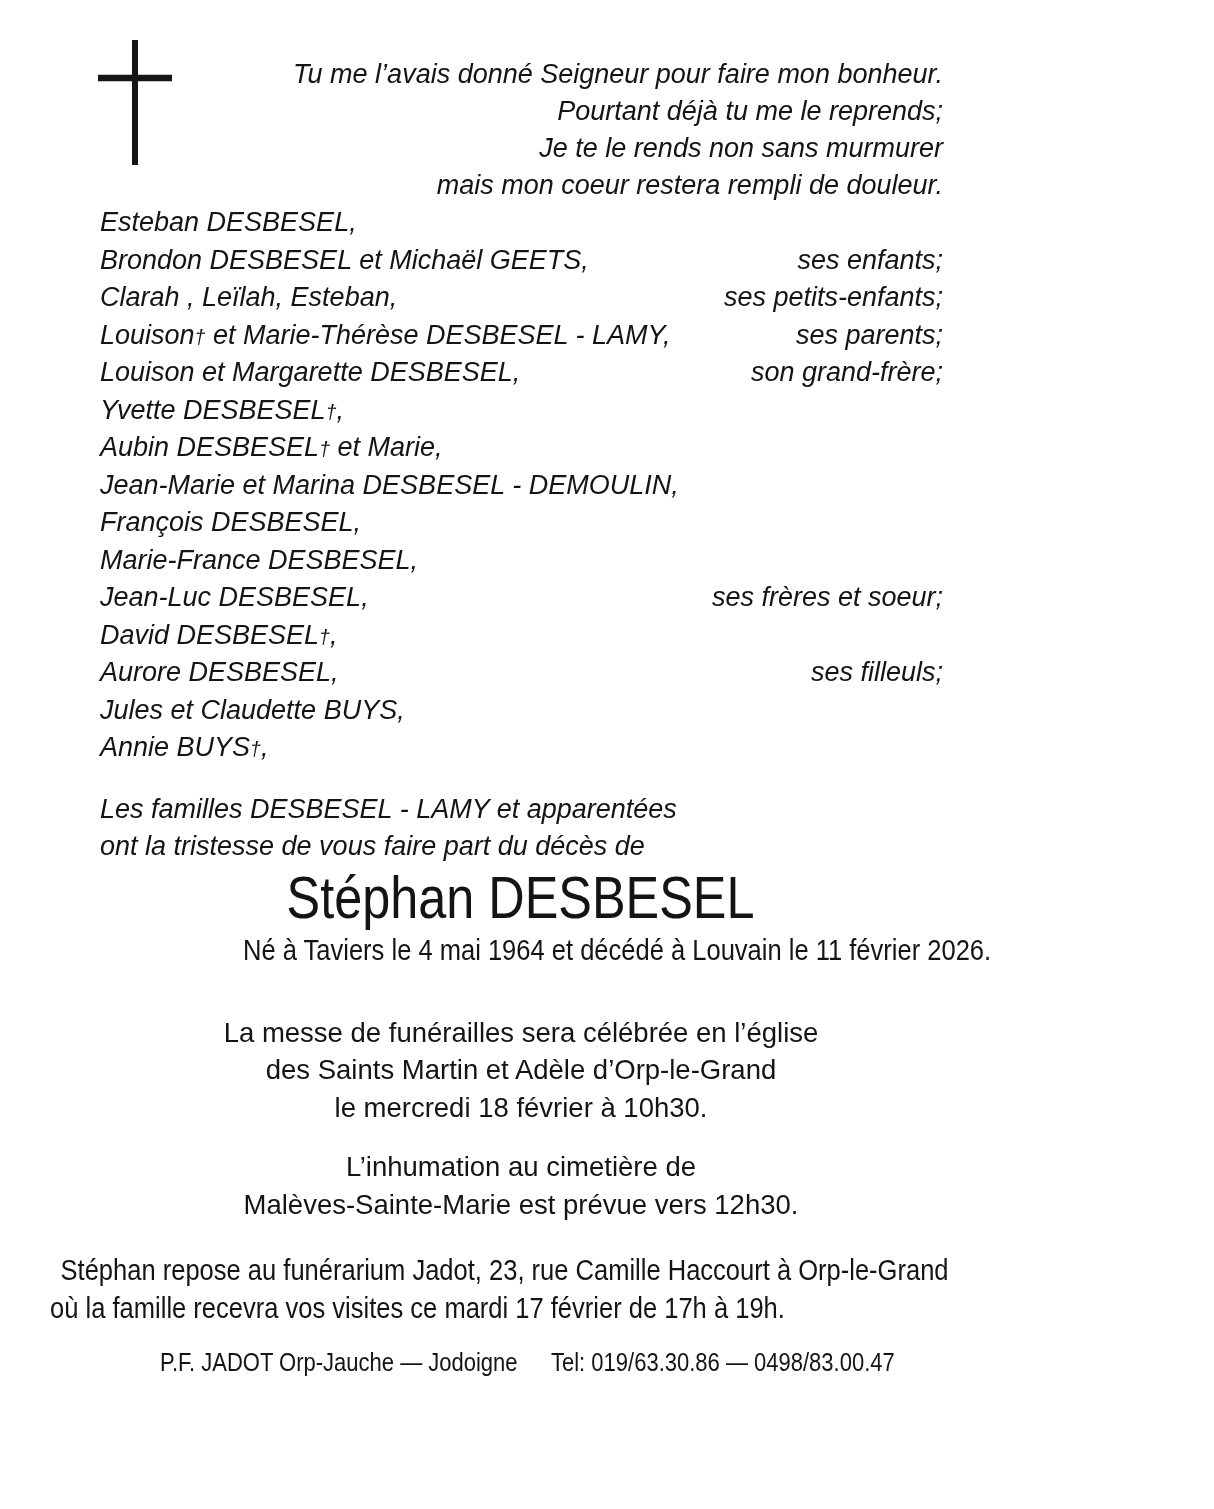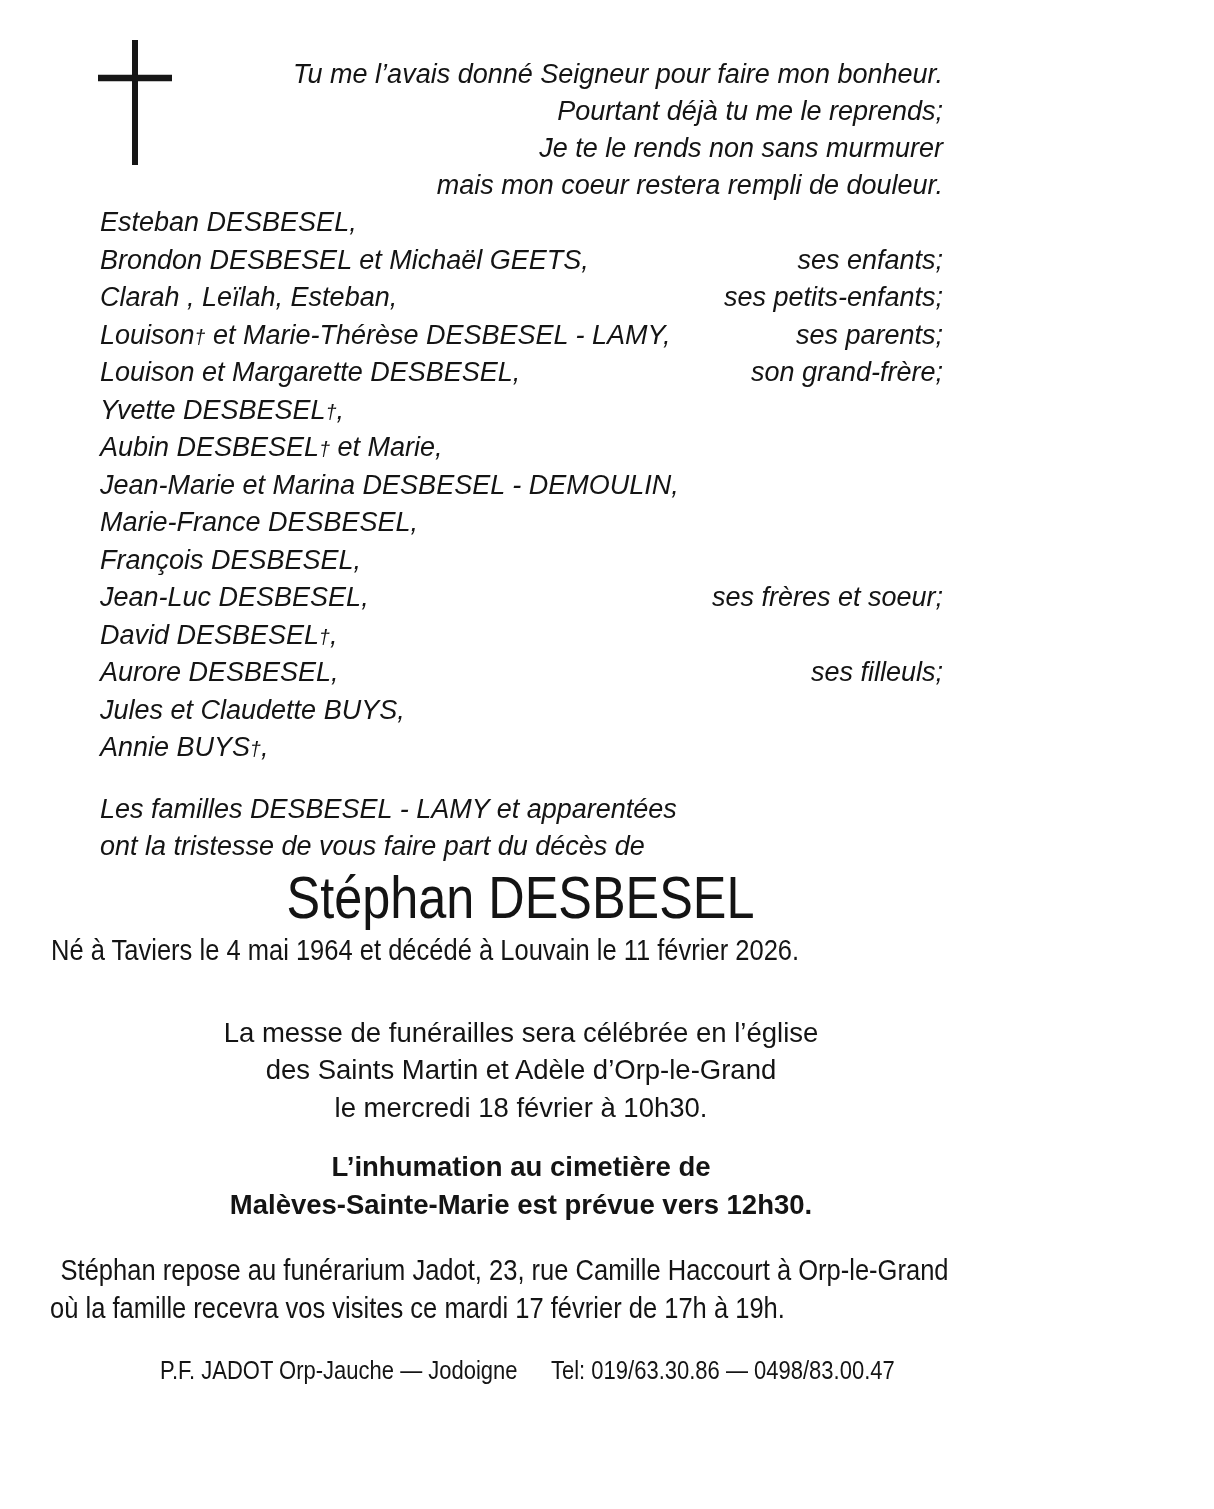--- a/index.html
+++ b/index.html
@@ -37,36 +37,36 @@
 
   .deceased-name {
     text-align: center;
     font-size: 60px;
     line-height: 64px;
     letter-spacing: 0px;
   }
   .narrow-xl { display: inline-block; transform: scaleX(0.84); }
   .narrow    { display: inline-block; transform: scaleX(0.88); }
 
-  .life { text-align: left; font-size: 29px; line-height: 40px; }
+  .life { text-align: right; font-size: 29px; line-height: 40px; }
 
   .mass   { margin-top: 44px; text-align: center; font-size: 27.5px; line-height: 37.5px; }
-  .burial { margin-top: 22px; text-align: center; font-size: 27.5px; line-height: 37.5px; font-weight: bold; }
+  .burial { margin-top: 22px; text-align: center; font-size: 27.5px; line-height: 37.5px; }
 
   .repose { margin-top: 28px; text-align: left; font-size: 29px; line-height: 38px; }
 
   .condolences {
     margin-top: 28px;
     text-align: center;
     font-style: italic;
     font-size: 29px;
     line-height: 38px;
   }
 
-  .footer { margin-top: 24px; text-align: center; font-size: 25px; line-height: 38px; padding-left: 13px; }
+  .footer { margin-top: 16px; text-align: center; font-size: 25px; line-height: 38px; padding-left: 13px; }
   .footer .gap { display: inline-block; width: 38px; }
 </style>
 </head>
 <body>
 
 <div class="sheet">
 
   <div class="cross">
     <svg width="80" height="130" viewBox="0 0 80 130" aria-hidden="true">
       <line x1="40" y1="2" x2="40" y2="127" stroke="#161616" stroke-width="6"></line>
@@ -108,25 +108,25 @@
       </div>
       <div class="rel-row">
         <span class="rel-names">Aubin DESBESEL<sup class="dagger">†</sup> et Marie,</span>
         <span class="rel-relation"></span>
       </div>
       <div class="rel-row">
         <span class="rel-names">Jean-Marie et Marina DESBESEL - DEMOULIN,</span>
         <span class="rel-relation"></span>
       </div>
       <div class="rel-row">
-        <span class="rel-names">Marie-France DESBESEL,</span>
+        <span class="rel-names">François DESBESEL,</span>
         <span class="rel-relation"></span>
       </div>
       <div class="rel-row">
-        <span class="rel-names">François DESBESEL,</span>
+        <span class="rel-names">Marie-France DESBESEL,</span>
         <span class="rel-relation"></span>
       </div>
       <div class="rel-row">
         <span class="rel-names">Jean-Luc DESBESEL,</span>
         <span class="rel-relation">ses frères et soeur;</span>
       </div>
       <div class="rel-row">
         <span class="rel-names">David DESBESEL<sup class="dagger">†</sup>,</span>
         <span class="rel-relation"></span>
       </div>

